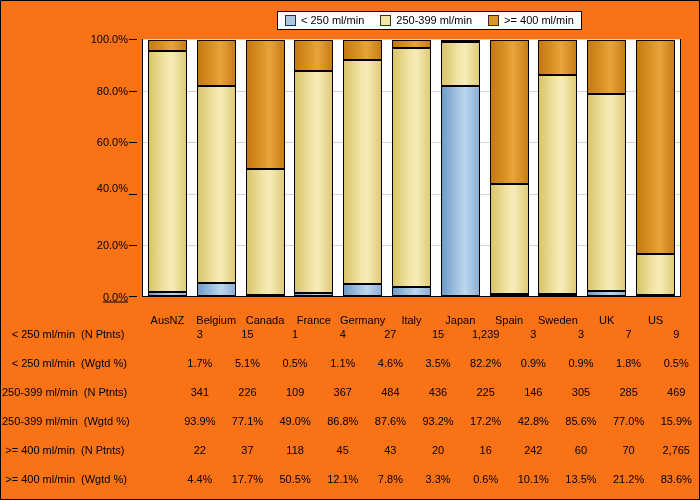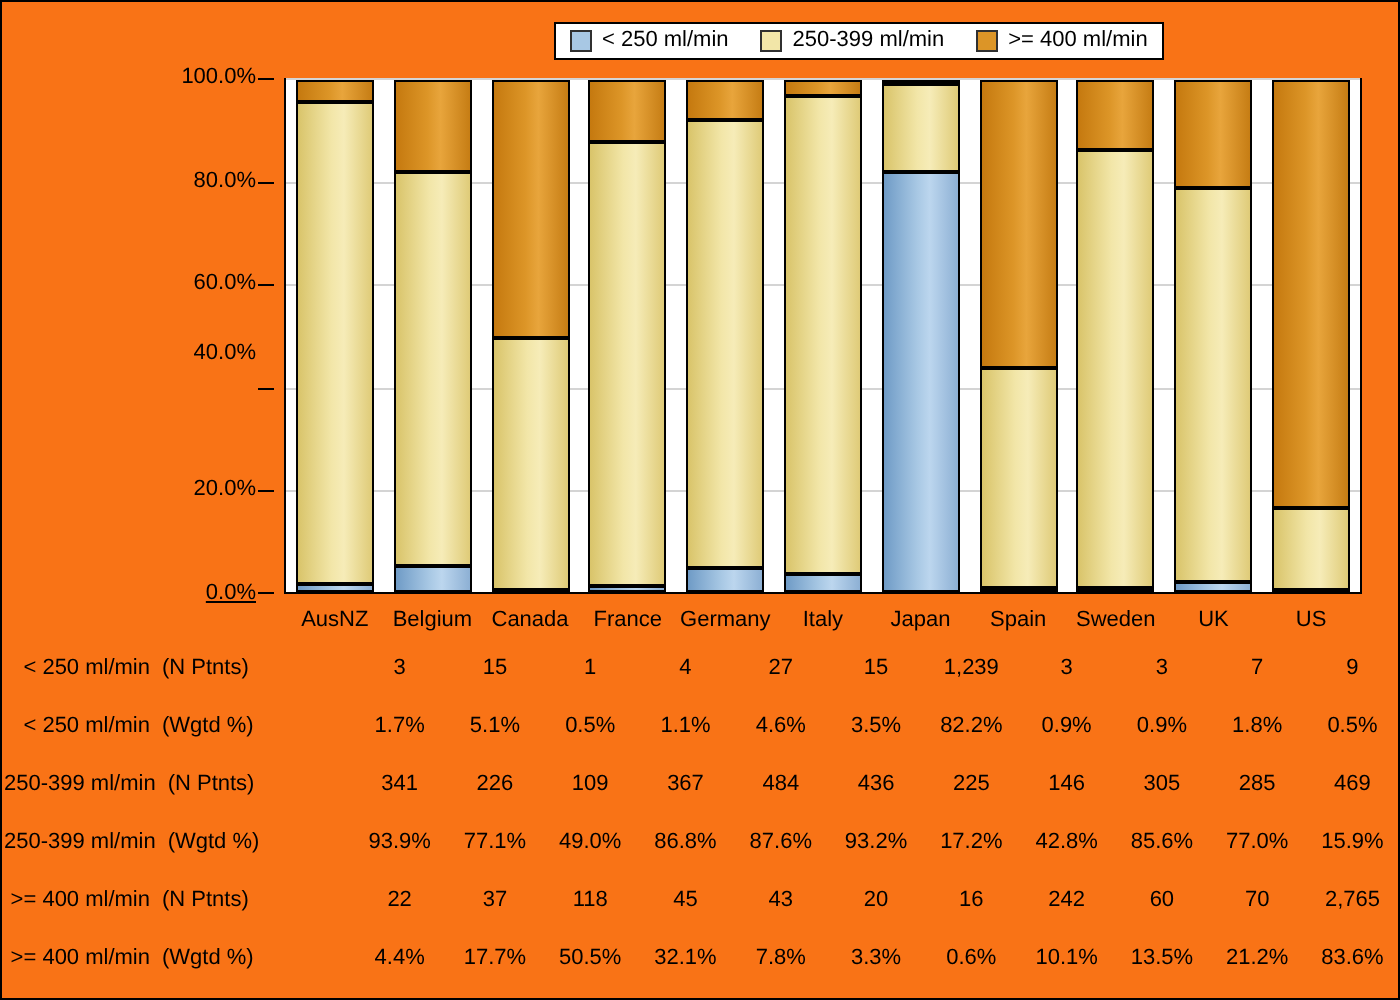--- a/index.html
+++ b/index.html
@@ -109,21 +109,21 @@
   .seg.yellow{
     background:linear-gradient(to right,#d9c46a 0%,#f2e6a8 45%,#f6ecb8 62%,#dfcb78 100%);
   }
   .seg.orange{
     background:linear-gradient(to right,#c5790f 0%,#dc9527 42%,#e8a53c 60%,#c67d14 100%);
   }
 
   
   #xaxis{
     position:absolute;
-    left:142px; top:301px;
+    left:142px; top:311px;
     width:537px; height:18px;
     display:flex;
   }
   .xlab{
     flex:1 1 0;
     text-align:center;
     font-size:11px;
     line-height:16px;
     white-space:nowrap;
   }
@@ -181,21 +181,21 @@
         <span class="legend-swatch" style="background: rgb(220, 149, 39);"></span>
         <span class="legend-label">&gt;= 400 ml/min</span>
       </div>
     </div>
 
   <div id="yaxis">
       <div class="ylab" style="top: 258px; text-decoration: underline;">0.0%</div>
       <div class="ytick" style="top: 257px;"></div>
       <div class="ylab" style="top: 206.4px;">20.0%</div>
       <div class="ytick" style="top: 206.4px;"></div>
-      <div class="ylab" style="top: 138px;">40.0%</div>
+      <div class="ylab" style="top: 149px;">40.0%</div>
       <div class="ytick" style="top: 154.8px;"></div>
       <div class="ylab" style="top: 103.2px;">60.0%</div>
       <div class="ytick" style="top: 103.2px;"></div>
       <div class="ylab" style="top: 51.6px;">80.0%</div>
       <div class="ytick" style="top: 51.6px;"></div>
       <div class="ylab" style="top: 0px;">100.0%</div>
       <div class="ytick" style="top: 0px;"></div>
     </div>
 
   <div id="plot-wrap">
@@ -381,21 +381,21 @@
           <div class="cell">70</div>
           <div class="cell">2,765</div>
         </div>
       </div>
       <div class="trow">
         <div class="rowlabel"><span class="lab-a">&gt;= 400 ml/min</span><span class="lab-b">(Wgtd %)</span></div>
         <div class="cells">
           <div class="cell">4.4%</div>
           <div class="cell">17.7%</div>
           <div class="cell">50.5%</div>
-          <div class="cell">32.1%</div>
+          <div class="cell">12.1%</div>
           <div class="cell">7.8%</div>
           <div class="cell">3.3%</div>
           <div class="cell">0.6%</div>
           <div class="cell">10.1%</div>
           <div class="cell">13.5%</div>
           <div class="cell">21.2%</div>
           <div class="cell">83.6%</div>
         </div>
       </div>
     </div>

